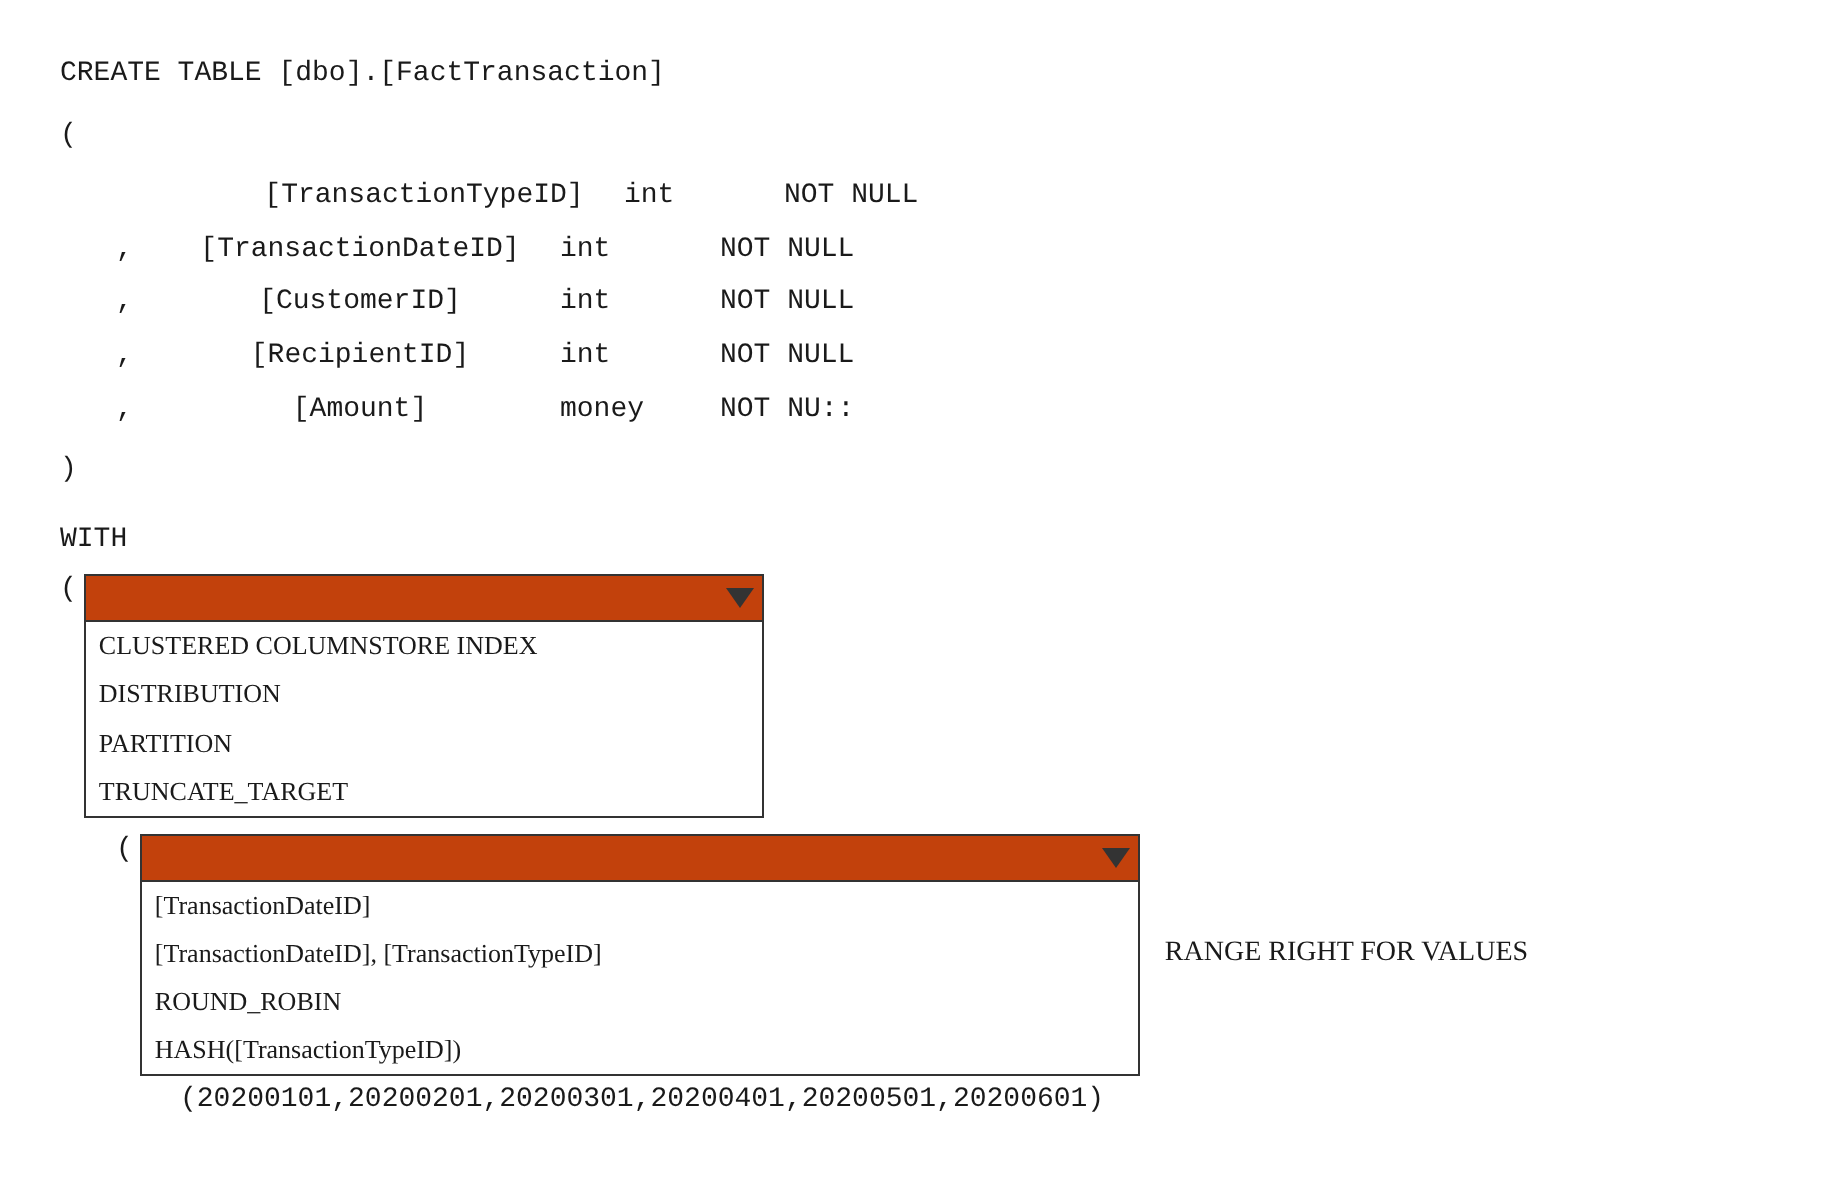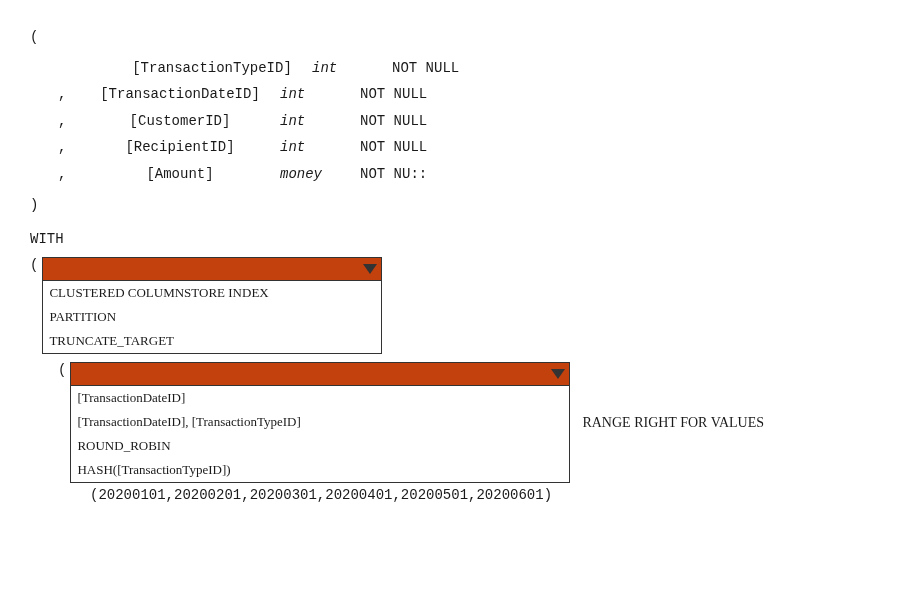--- a/index.html
+++ b/index.html
@@ -31,21 +31,20 @@
 
     .col-name {
       width: 200px;
       display: inline-block;
       text-align: center;
     }
 
     .col-type {
       width: 80px;
       display: inline-block;
-      font-style: italic;
     }
 
     .col-nullable {
       display: inline-block;
     }
 
     .section {
       margin-top: 4px;
       margin-bottom: 4px;
     }
@@ -123,20 +122,23 @@
 
     .indent2 {
       padding-left: 28px;
     }
   </style>
 </head>
 <body>
 
 <div>
 
+  <div class="section line">
+    <span>CREATE TABLE [dbo].[FactTransaction]</span>
+  </div>
 
   <div class="section line">
     <span>(</span>
   </div>
 
   <div>
 
     <div class="line indent1">
       <span class="col-comma"></span>
       <span class="col-name">[TransactionTypeID]</span>
@@ -184,20 +186,21 @@
 
   <div class="section dropdown1-wrap">
     <span style="margin-right:4px;">(</span>
     <div class="dropdown-box" style="width: 340px;">
       <div class="dropdown-header">
         <span></span>
         <span class="dropdown-arrow"></span>
       </div>
       <div class="dropdown-options">
         <div class="dropdown-option">CLUSTERED COLUMNSTORE INDEX</div>
+        <div class="dropdown-option">DISTRIBUTION</div>
         <div class="dropdown-option">PARTITION</div>
         <div class="dropdown-option">TRUNCATE_TARGET</div>
       </div>
     </div>
   </div>
 
   <div class="section dropdown2-wrap">
     <span style="margin-right:4px;">(</span>
     <div class="dropdown-box" style="width: 500px;">
       <div class="dropdown-header">

